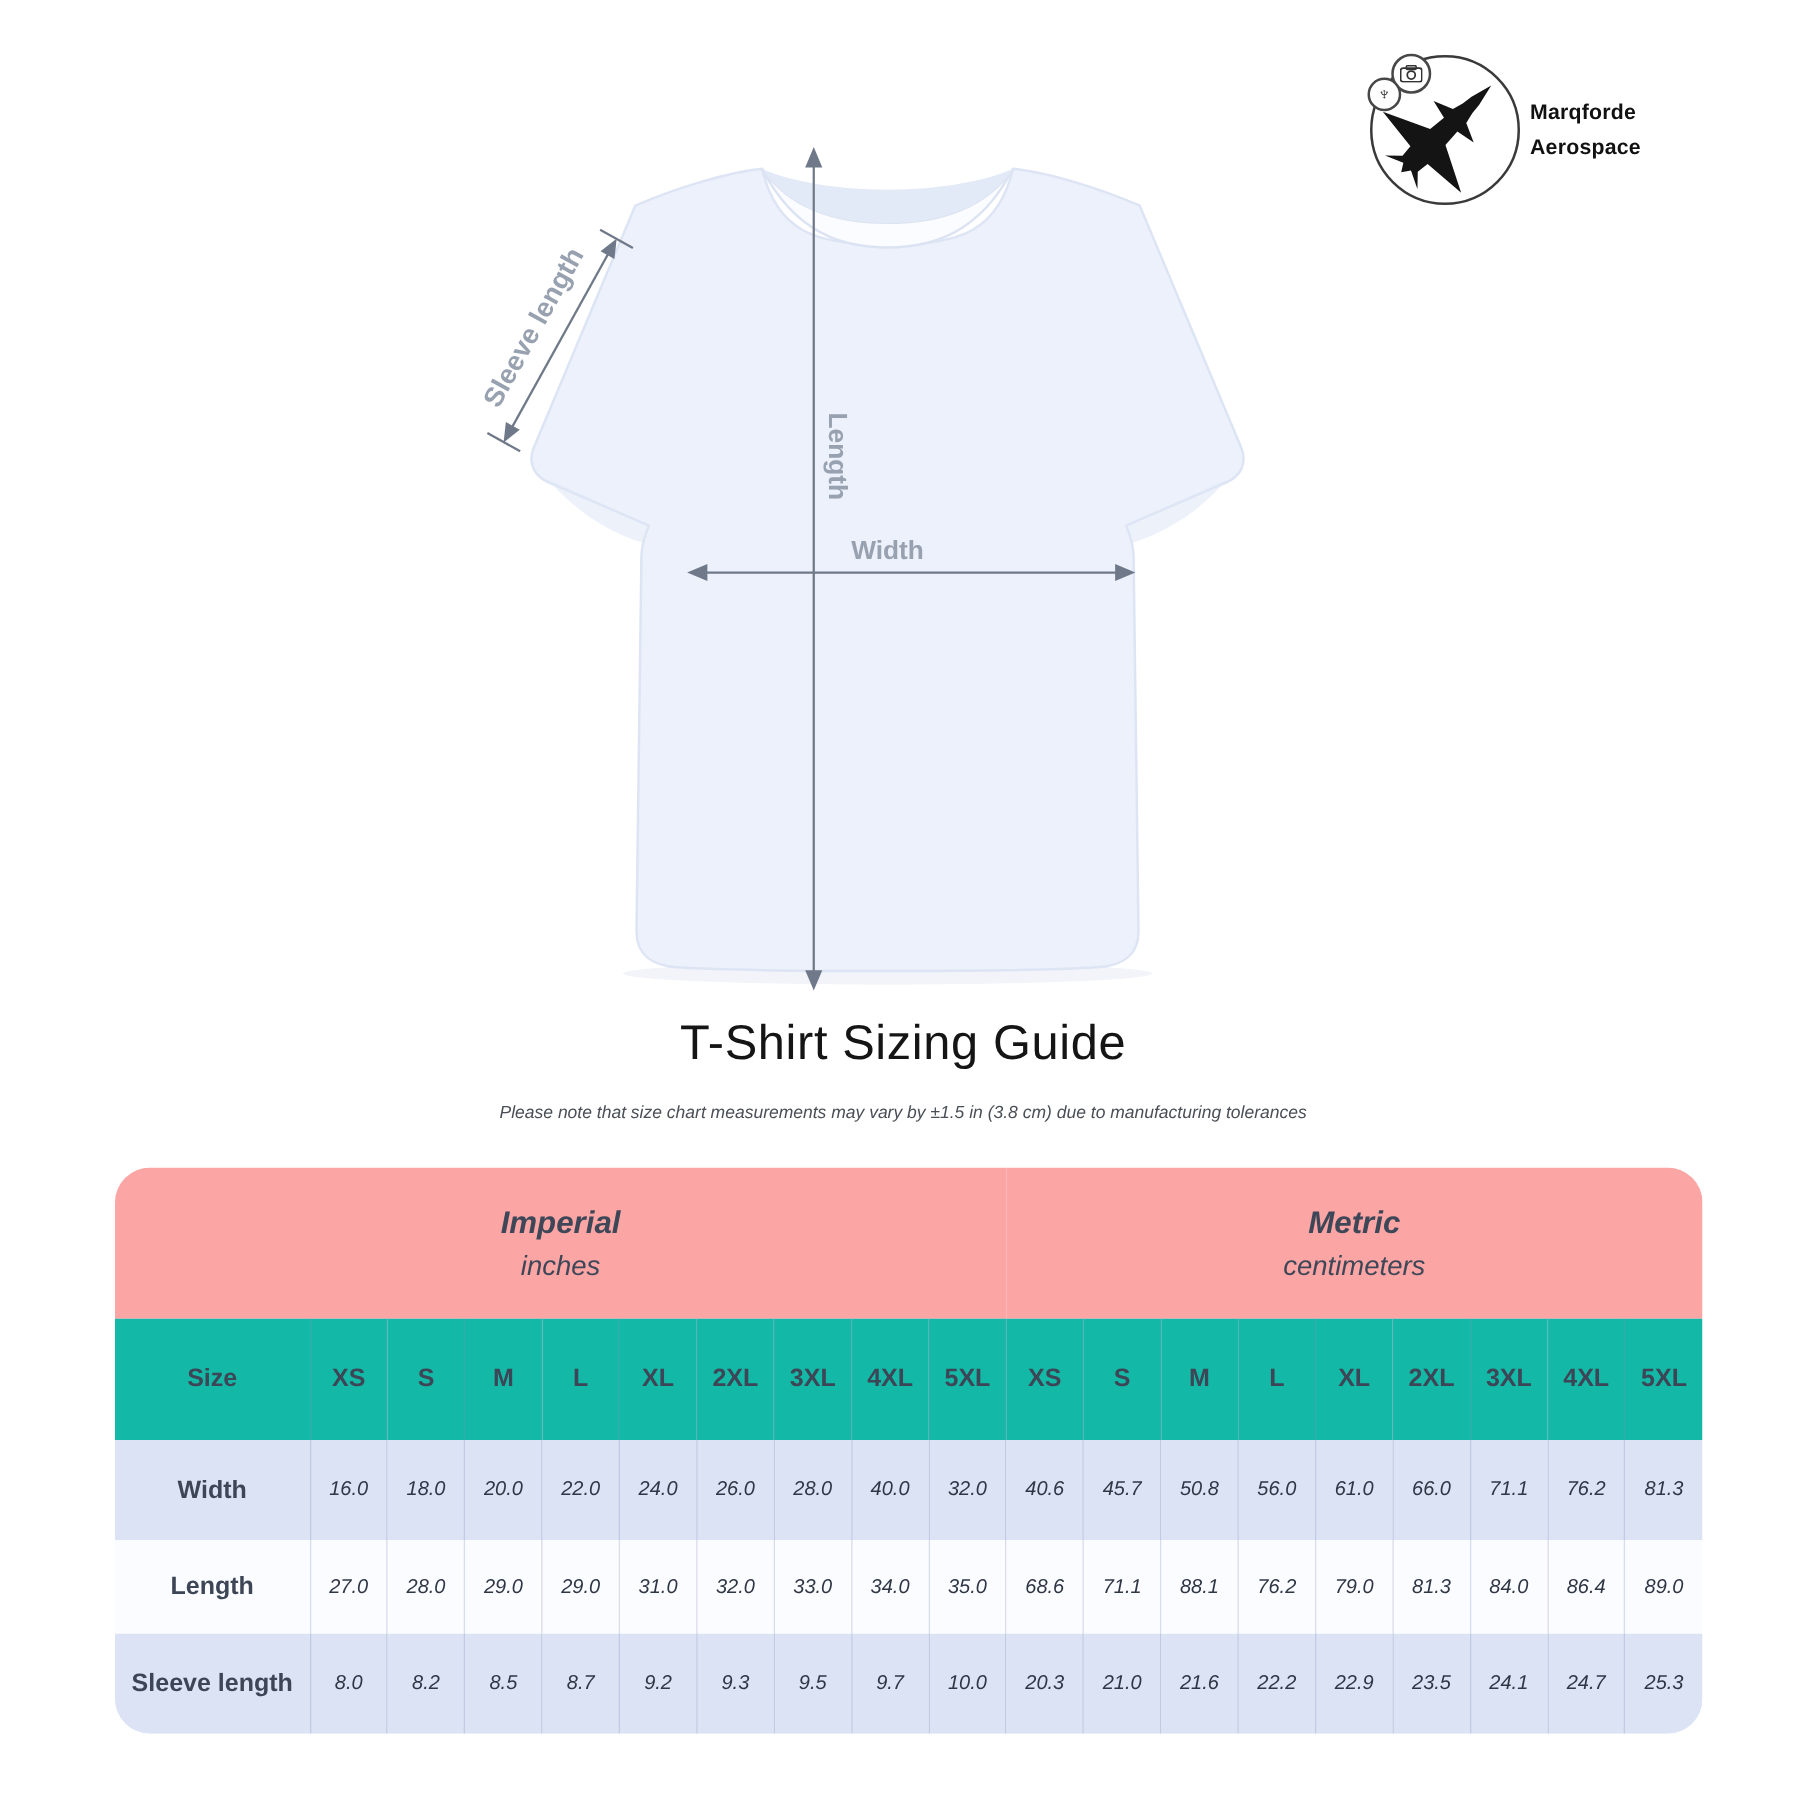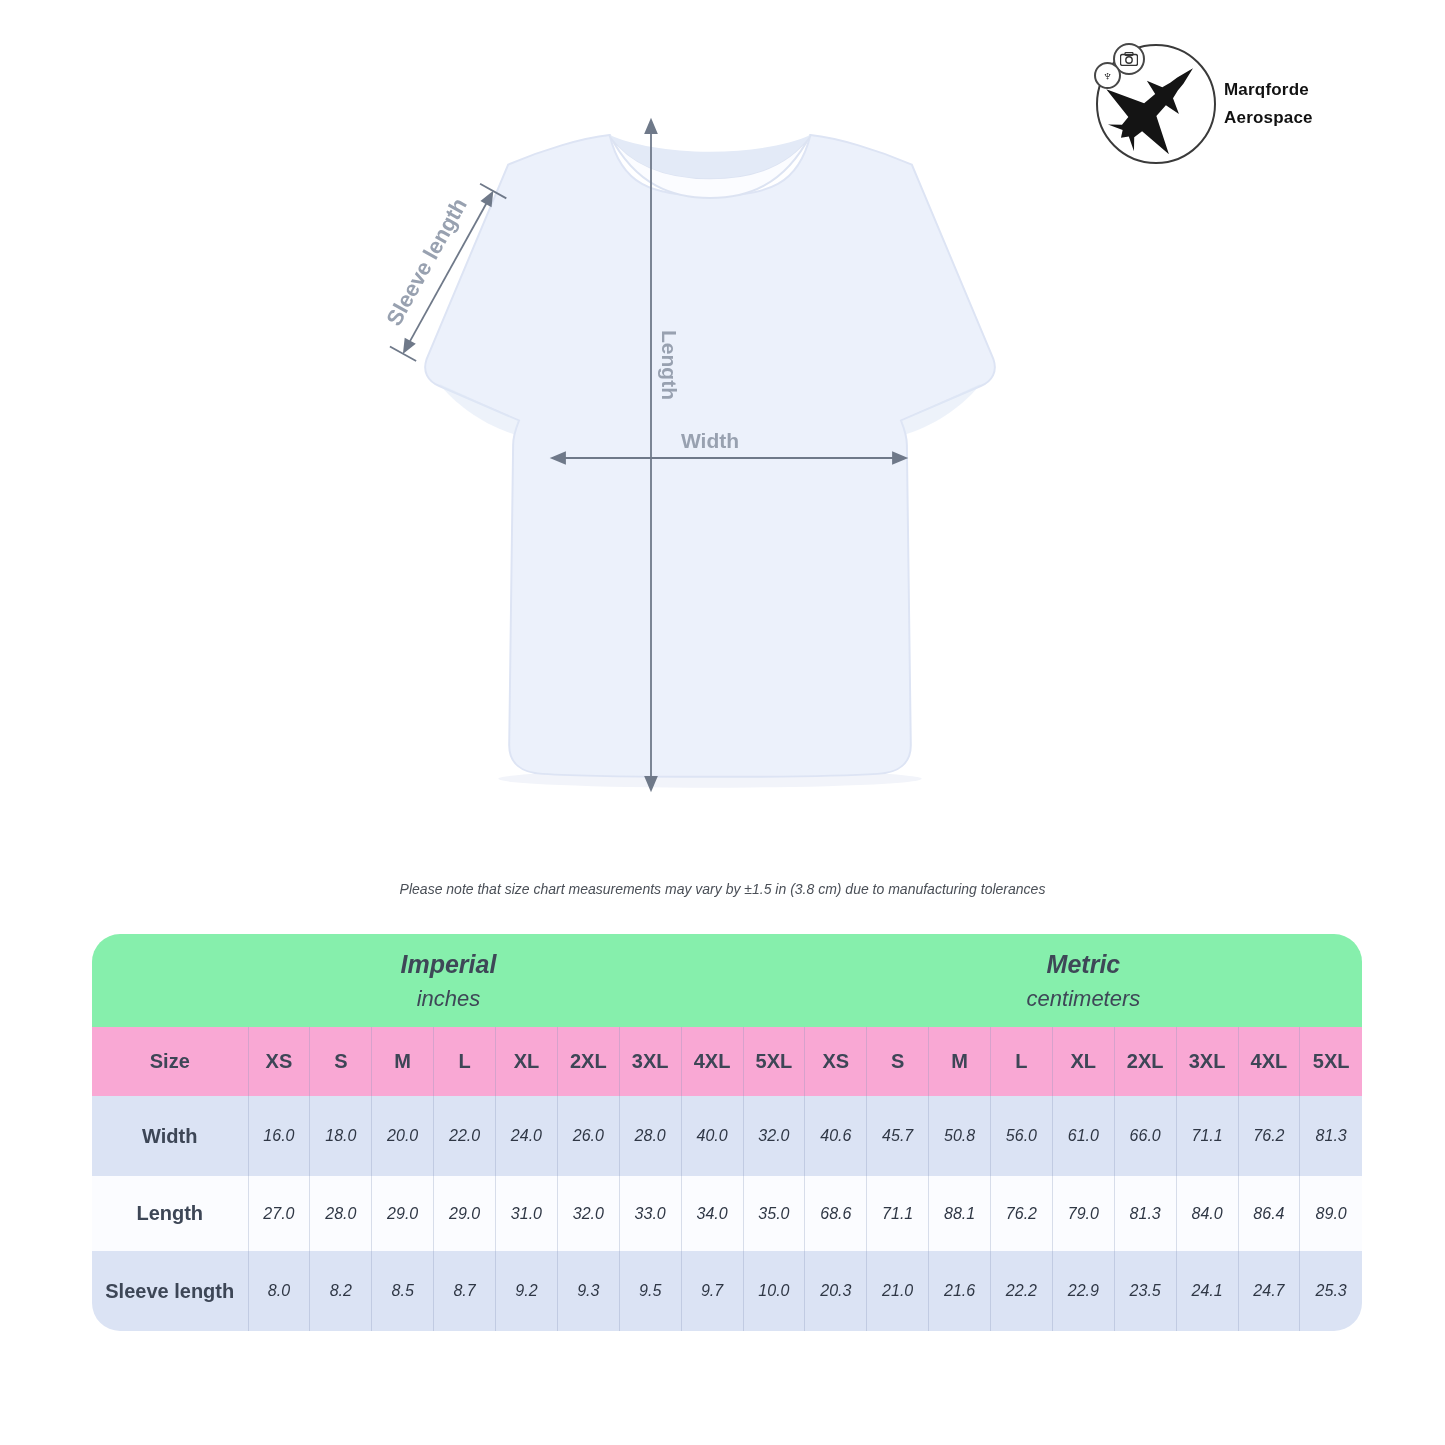--- a/index.html
+++ b/index.html
@@ -46,24 +46,24 @@
   
   .table-wrap{
     position:absolute;left:92px;top:934px;width:1270px;border-radius:28px;overflow:hidden;
   }
   table.size-table{width:100%;border-collapse:collapse;table-layout:fixed;}
   .size-table td,.size-table th{
     text-align:center;vertical-align:middle;padding:0;
     border-left:1px solid rgba(134,149,184,0.30);
   }
   .size-table tr td:first-child,.size-table tr th:first-child{border-left:none;}
-  .size-table tr.group-row td{border-left:none;background:#86efac;height:93px;}
+  .size-table tr.group-row td{border-left:none;background:#fca5a5;height:121px;}
   .group-title{font-size:25px;font-weight:bold;font-style:italic;color:#3e4757;}
   .group-unit{font-size:22px;font-style:italic;color:#3e4757;margin-top:7px;}
-  tr.row-head{background:#f9a8d4;height:69px;}
+  tr.row-head{background:#14b8a6;height:97px;}
   tr.row-head th{font-size:20px;font-weight:bold;color:#3d4656;}
   tr.row-blue{background:#dbe3f4;height:80px;}
   tr.row-white{background:#fbfcff;height:75px;}
   .size-table tbody th{font-size:20px;font-weight:bold;color:#3d4656;}
   .size-table tbody td{font-size:16px;color:#2f3745;font-style:italic;}
 </style>
 </head>
 <body>
 
 <div class="canvas">
@@ -136,20 +136,21 @@
     </svg>
   </div>
   <div class="logo-badge badge-emblem">
     <span>♆</span>
   </div>
   <div class="logo-text">
     <div>Marqforde</div>
     <div>Aerospace</div>
   </div>
 
+  <div class="page-title">T-Shirt Sizing Guide</div>
   <div class="page-note">Please note that size chart measurements may vary by ±1.5 in (3.8 cm) due to manufacturing tolerances</div>
 
   <div class="table-wrap">
     <table class="size-table">
       <colgroup>
           <col style="width:156px">
           <col>
           <col>
           <col>
           <col>

